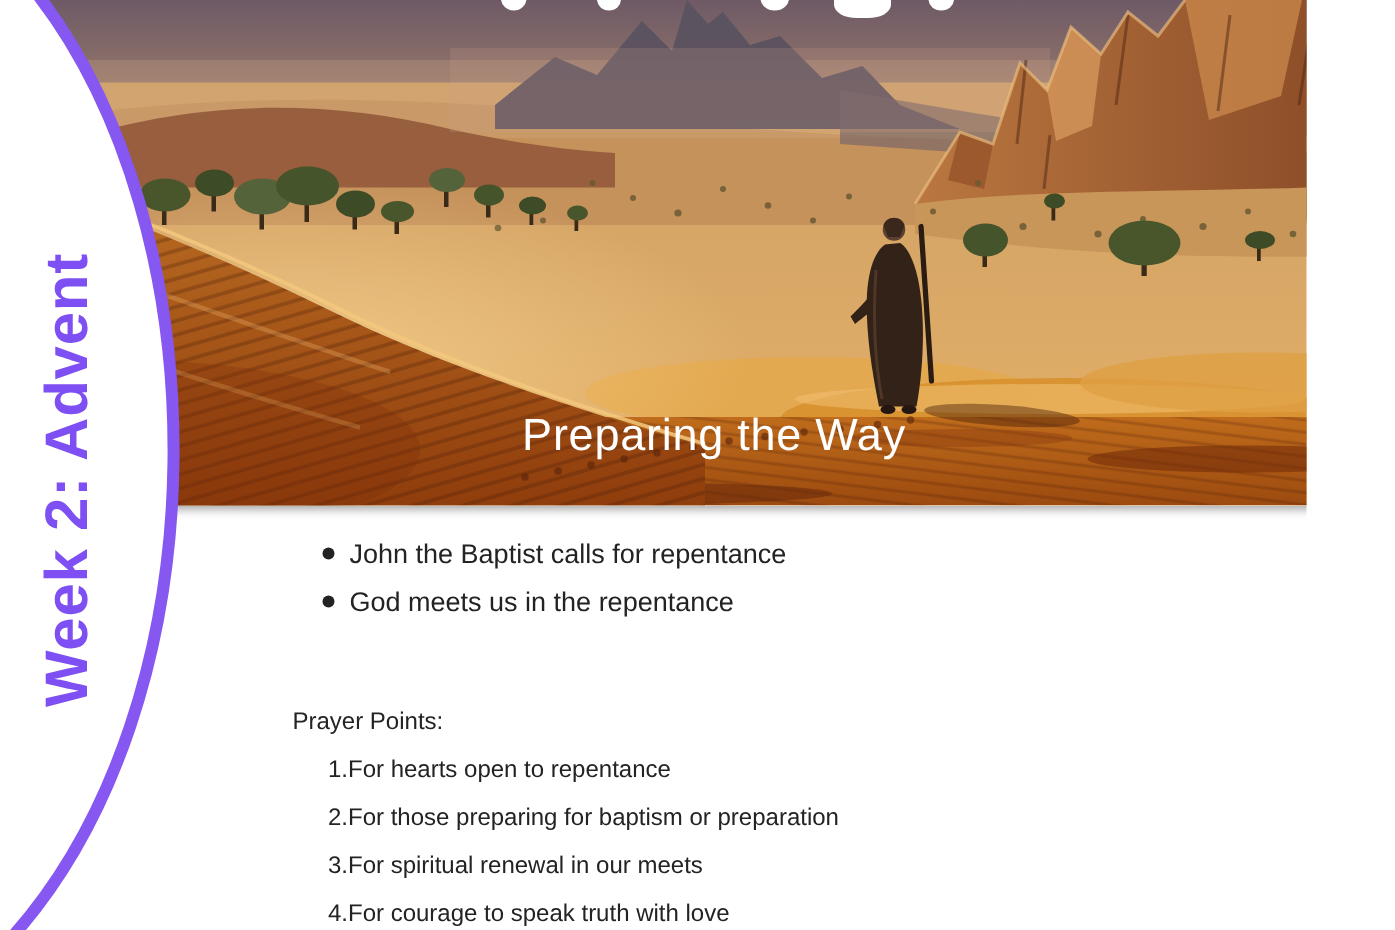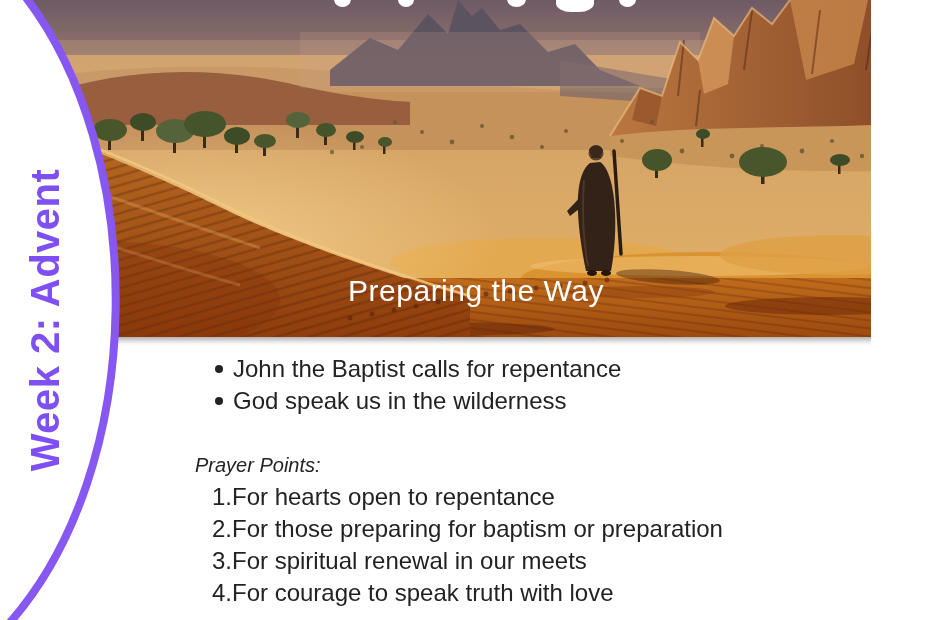--- a/index.html
+++ b/index.html
@@ -23,27 +23,27 @@
   .remnant{position:absolute;background:#fff;border-radius:50%;}
   .r1{left:334px;top:-9px;width:17px;height:16px;}
   .r2{left:398px;top:-8px;width:16px;height:15px;}
   .r3{left:507px;top:-9px;width:19px;height:16px;}
   .r4{left:556px;top:-10px;width:38px;height:22px;border-radius:40%;}
   .r5{left:619px;top:-8px;width:17px;height:15px;}
 
   
   .content{position:absolute;left:195px;top:353px;width:720px;color:var(--text-dark);}
   .bullet-list{list-style:none;}
-  .bullet-list li{position:relative;padding-left:38px;font-size:24px;line-height:32px;}
+  .bullet-list li{position:relative;padding-left:38px;font-size:18px;line-height:32px;}
   .bullet-list li::before{content:"";position:absolute;left:20px;top:12px;width:8px;height:8px;
                           border-radius:50%;background:var(--text-dark);}
-  .prayer-heading{font-size:20px;line-height:32px;font-style:italic;margin-top:32px;}
+  .prayer-heading{font-size:16px;line-height:32px;margin-top:49px;}
   .num-list{list-style:none;counter-reset:pp;}
   .num-list li{position:relative;counter-increment:pp;padding-left:37px;
-               font-size:24px;line-height:32px;}
+               font-size:16px;line-height:32px;}
   .num-list li::before{content:counter(pp) ".";position:absolute;left:14px;top:0;width:23px;
                        text-align:right;}
 
   
   .curve-svg{position:absolute;left:0;top:0;width:170px;height:620px;pointer-events:none;}
 
   
   .week-label{position:absolute;left:-145px;top:298px;width:380px;height:44px;
               transform:rotate(-90deg);text-align:center;
               font-size:40px;font-weight:bold;color:var(--label-purple);
@@ -227,21 +227,21 @@
     <div class="remnant r3"></div>
     <div class="remnant r4"></div>
     <div class="remnant r5"></div>
 
     <div class="caption">Preparing the Way</div>
   </div>
 
   <div class="content">
     <ul class="bullet-list">
         <li>John the Baptist calls for repentance</li>
-        <li>God speak us in the wilderness</li>
+        <li>God meets us in the repentance</li>
       </ul>
     <div class="prayer-heading">Prayer Points:</div>
     <ol class="num-list">
         <li>For hearts open to repentance</li>
         <li>For those preparing for baptism or preparation</li>
         <li>For spiritual renewal in our meets</li>
         <li>For courage to speak truth with love</li>
       </ol>
   </div>
 

